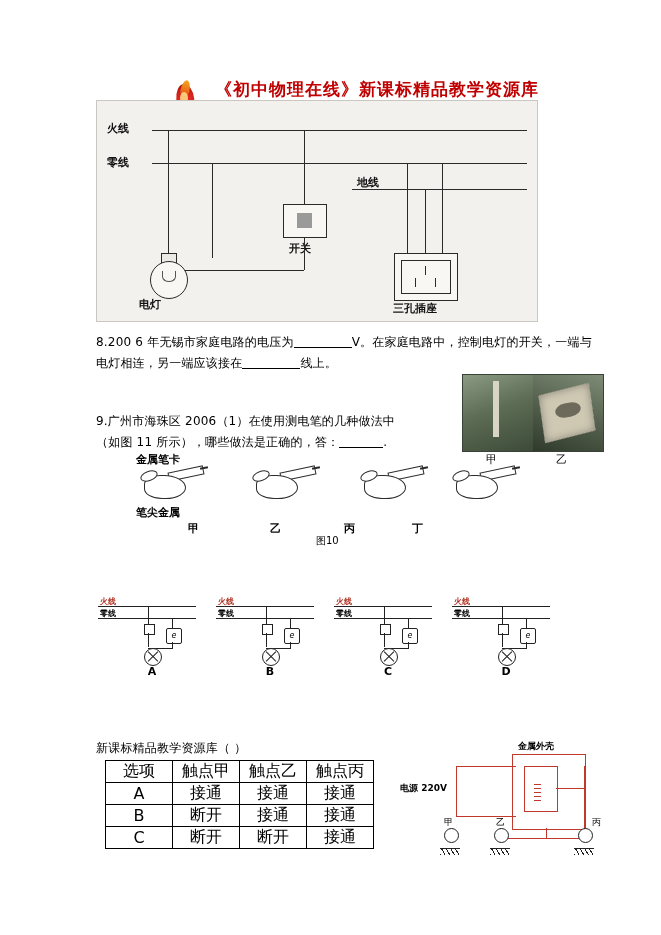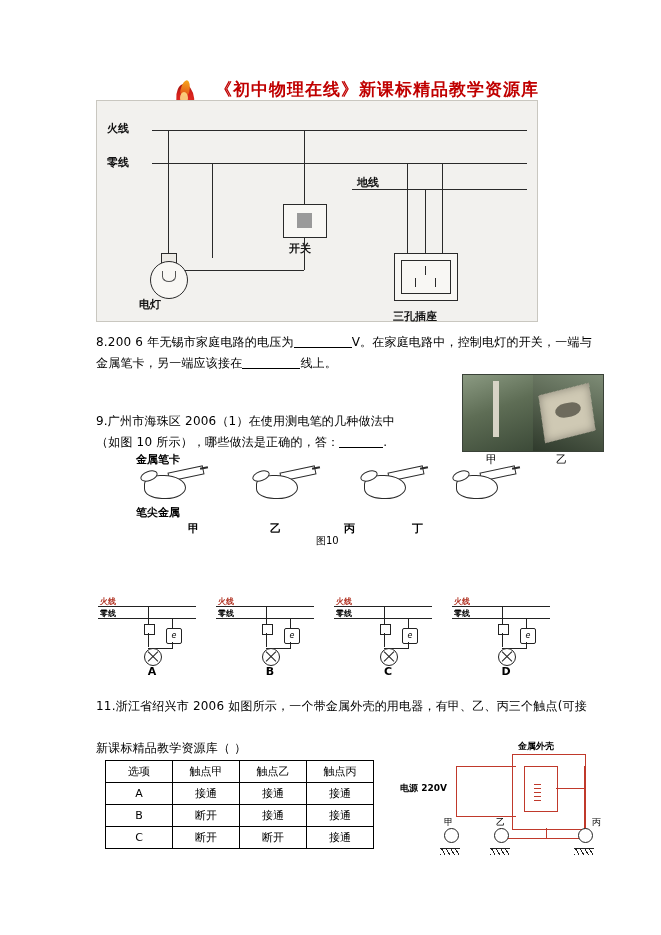--- a/index.html
+++ b/index.html
@@ -345,21 +345,21 @@
     text-align: center;
     font-size: 11px;
     font-weight: bold;
   }
 
   
   table.q11 {
     position: absolute;
     left: 105px; top: 760px;
     border-collapse: collapse;
-    font-size: 11px;
+    font-size: 16px;
   }
   table.q11 td, table.q11 th {
     border: 1px solid #000;
     width: 66px;
     height: 21px;
     text-align: center;
     font-weight: normal;
     padding: 0;
   }
 
@@ -422,21 +422,21 @@
     <div class="banner-title">《初中物理在线》新课标精品教学资源库</div>
     <div class="banner-url">http://www.czwlzx.com/</div>
   </div>
 
   <div class="fig1">
     <div class="lbl" style="left:10px; top:20px;">火线</div>
     <div class="lbl" style="left:10px; top:54px;">零线</div>
     <div class="lbl" style="left:260px; top:74px;">地线</div>
     <div class="lbl" style="left:192px; top:140px;">开关</div>
     <div class="lbl" style="left:42px; top:196px;">电灯</div>
-    <div class="lbl" style="left:296px; top:200px;margin-top:8px;">三孔插座</div>
+    <div class="lbl" style="left:296px; top:200px;">三孔插座</div>
 
     <div class="wire h" style="left:55px; top:29px; width:375px;"></div>
     <div class="wire h" style="left:55px; top:62px; width:375px;"></div>
     <div class="wire h" style="left:255px; top:88px; width:175px;"></div>
 
     <div class="wire v" style="left:71px; top:29px; height:128px;"></div>
     <div class="wire v" style="left:207px; top:29px; height:74px;"></div>
     <div class="wire v" style="left:207px; top:135px; height:34px;"></div>
     <div class="wire h" style="left:71px; top:169px; width:136px;"></div>
     <div class="wire v" style="left:115px; top:62px; height:95px;"></div>
@@ -457,36 +457,36 @@
 
     <div class="bulb">
       <div class="cap"></div>
       <div class="glass"></div>
       <div class="fil"></div>
     </div>
   </div>
 
   <div class="q" style="left:96px; top:332px; width:510px;">
     <span>8.200 6 年无锡市家庭电路的电压为</span><span class="blank"></span><span>V。在家庭电路中，控制电灯的开关，一端与</span><br>
-    <span>金属笔卡，另一端应该接在</span><span class="blank"></span><span>线上。</span>
+    <span>电灯相连，另一端应该接在</span><span class="blank"></span><span>线上。</span>
   </div>
 
   <div class="photo9">
     <div class="left"></div>
     <div class="right"></div>
     <div class="pole"></div>
     <div class="diamond"></div>
     <div class="hand"></div>
   </div>
   <div class="cap9" style="left:486px; top:452px;">甲</div>
   <div class="cap9" style="left:556px; top:452px;">乙</div>
 
   <div class="q" style="left:96px; top:411px; width:350px;">
     <span>9.广州市海珠区 2006（1）在使用测电笔的几种做法中</span><br>
-    <span>（如图 10 所示），哪些做法是正确的，答：</span><span class="blank s"></span><span>.</span>
+    <span>（如图 11 所示），哪些做法是正确的，答：</span><span class="blank s"></span><span>.</span>
   </div>
 
   <div class="fig10">
     <div class="hand-fig" style="left:18px;">
       <div class="pen"></div>
         <div class="tip"></div>
         <div class="palm"></div>
         <div class="finger"></div>
     </div>
     <div class="hand-fig" style="left:130px;">
@@ -578,21 +578,21 @@
       <div class="meter" style="left:70px; top:40px;">e</div>
       <div class="vl" style="left:52px; top:45px; height:14px;"></div>
       <div class="vl" style="left:76px; top:54px; height:6px;"></div>
       <div class="ln" style="left:52px; top:60px; width:25px;"></div>
       <div class="lamp" style="left:48px; top:60px;"></div>
       <div class="letter">D</div>
     </div>
   </div>
 
   <div class="q" style="left:96px; top:696px; width:520px;">
-    <span>11.浙江省绍兴市 2006 如图所示，一个带金属外壳的用电器，有甲、乙、丙三个触点(可接</span><br>
+    <br>
     <br>
     <span>新课标精品教学资源库（           ）</span>
   </div>
 
   <table class="q11">
     <tbody>
         <tr>
       <th>选项</th>
       <th>触点甲</th>
       <th>触点乙</th>

